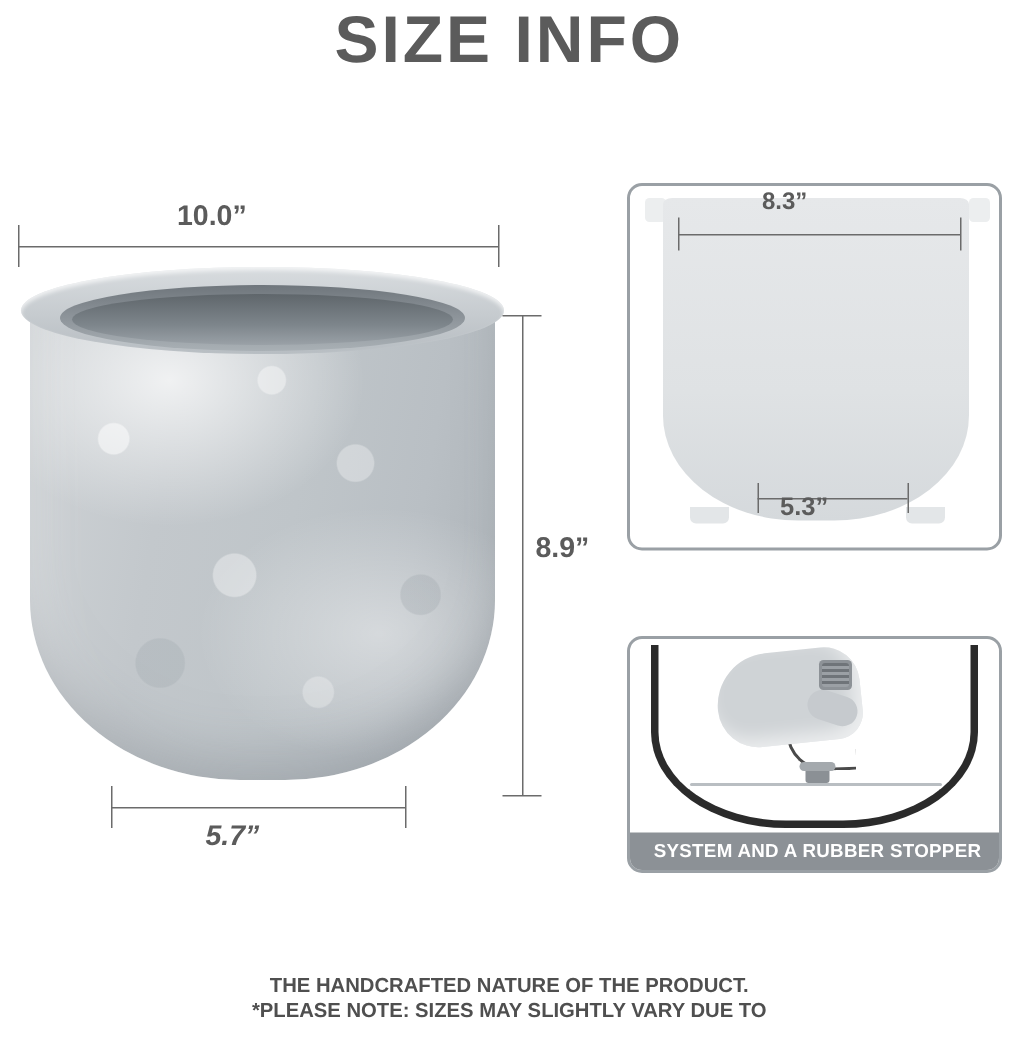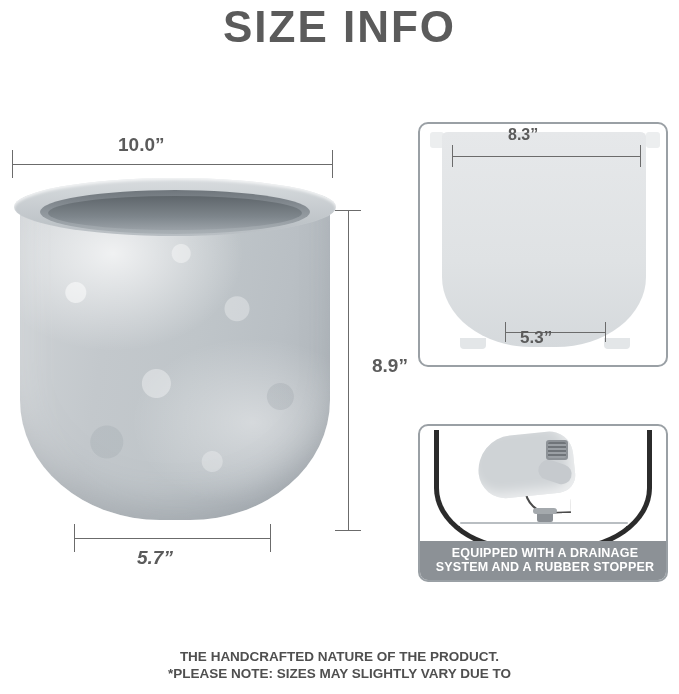--- a/index.html
+++ b/index.html
@@ -123,21 +123,21 @@
   
   #main-bot-dim { left: 74px; top: 538px; width: 196px; }
   #main-bot-tick-l { left: 74px; top: 524px; height: 28px; }
   #main-bot-tick-r { left: 270px; top: 524px; height: 28px; }
   #main-bot-label { left: 137px; top: 547px; font-style: italic; }
 
   
   #main-h-dim { left: 348px; top: 210px; height: 320px; }
   #main-h-tick-t { left: 335px; top: 210px; width: 26px; }
   #main-h-tick-b { left: 335px; top: 530px; width: 26px; }
-  #main-h-label { left: 357px; top: 355px; margin-left: 15px; }
+  #main-h-label { left: 357px; top: 355px; }
 
   
   #section-panel {
     position: absolute;
     left: 418px;
     top: 122px;
     width: 250px;
     height: 245px;
     border: 2px solid #9aa0a5;
     border-radius: 10px;
@@ -359,21 +359,20 @@
 <div id="drain-panel">
   <div class="drain-vessel"></div>
   <div class="drain-soil-line"></div>
   <div class="drain-wire"></div>
   <div class="stopper"></div>
   <div class="stopper-top"></div>
   <div class="hand"></div>
   <div class="thumb"></div>
   <div class="plug-grip"></div>
   <div id="drain-caption">
-    <div>EQUIPPED WITH A DRAINAGE</div>
     <div>SYSTEM AND A RUBBER STOPPER</div>
   </div>
 </div>
 
 <div id="footnote">
   <div>THE HANDCRAFTED NATURE OF THE PRODUCT.</div>
   <div>*PLEASE NOTE: SIZES MAY SLIGHTLY VARY DUE TO</div>
 </div>
 
 </body></html>

